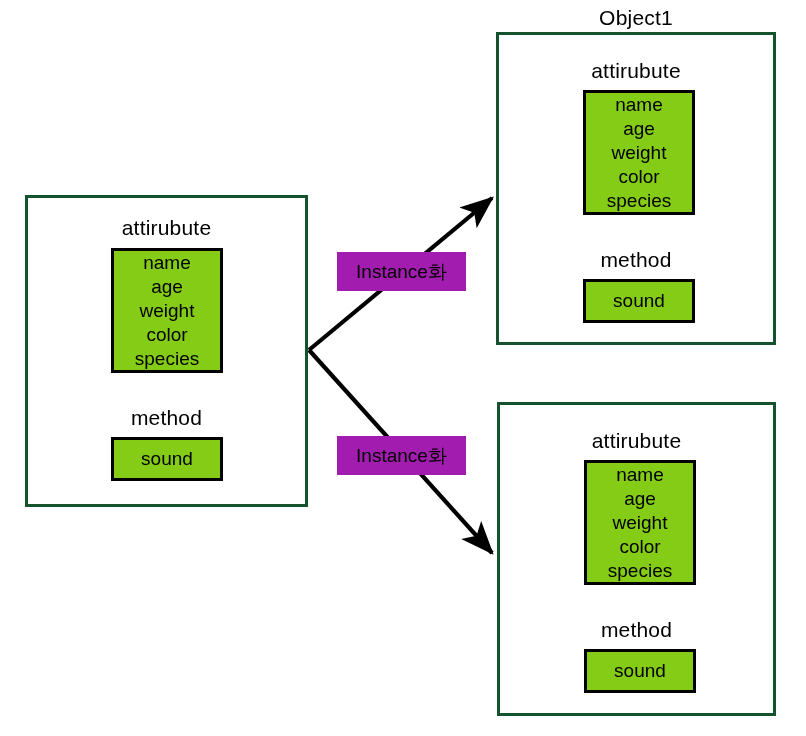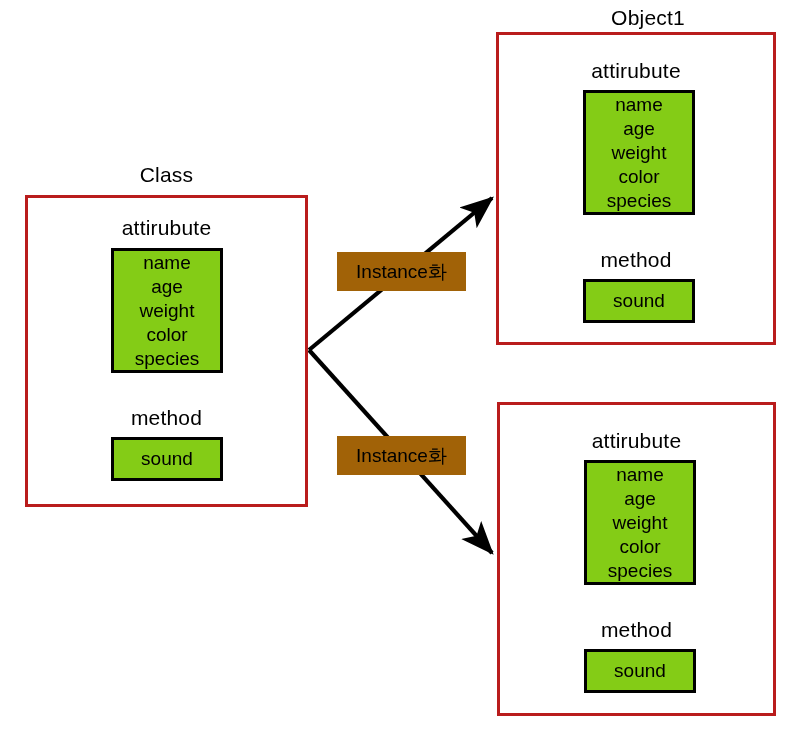--- a/index.html
+++ b/index.html
@@ -28,21 +28,21 @@
   .entity-title {
     position: absolute;
     text-align: center;
     font-size: 21px;
     line-height: 26px;
     letter-spacing: 0.2px;
     white-space: nowrap;
   }
   .entity-box {
     position: absolute;
-    border: 3px solid #b91c1c;
+    border: 3px solid #14532d;
     background: #ffffff;
     box-sizing: border-box;
   }
   .section-heading {
     position: absolute;
     width: 100%;
     text-align: center;
     font-size: 21px;
     line-height: 26px;
     letter-spacing: 0.2px;
@@ -60,21 +60,21 @@
   }
   .inner-box .row {
     font-size: 19px;
     line-height: 24px;
     text-align: center;
     white-space: nowrap;
   }
   
   .edge-label {
     position: absolute;
-    background: #a16207;
+    background: #a21caf;
     color: #000000;
     font-size: 19px;
     line-height: 20px;
     display: flex;
     align-items: center;
     justify-content: center;
     white-space: nowrap;
     box-sizing: border-box;
   }
 </style>
@@ -86,42 +86,41 @@
   <svg class="arrow-layer" viewBox="0 0 806 736" width="806" height="736">
     <defs>
       <marker id="arrowhead" markerWidth="9" markerHeight="9" refX="7.4" refY="3.2" orient="auto" markerUnits="strokeWidth">
         <path d="M 0 0 L 8 3.2 L 0 6.4 L 1.9 3.2 z" fill="#000000"></path>
       </marker>
     </defs>
     <line x1="309" y1="350" x2="492" y2="198" stroke="#000000" stroke-width="4.2" marker-end="url(#arrowhead)"></line>
     <line x1="309" y1="350" x2="492" y2="553" stroke="#000000" stroke-width="4.2" marker-end="url(#arrowhead)"></line>
   </svg>
 
-  <div class="entity-title" style="left:25px; top:162px; width:283px;">Class</div>
 
   <div class="entity-box" style="left:25px; top:195px; width:283px; height:312px;">
 
     <div class="section-heading" style="left:0; top:17px;">attirubute</div>
 
     <div class="inner-box" style="left:83px; top:50px; width:112px; height:125px;">
       <div class="row">name</div>
       <div class="row">age</div>
       <div class="row">weight</div>
       <div class="row">color</div>
       <div class="row">species</div>
     </div>
 
     <div class="section-heading" style="left:0; top:207px;">method</div>
 
     <div class="inner-box" style="left:83px; top:239px; width:112px; height:44px;">
       <div class="row">sound</div>
     </div>
   </div>
 
-  <div class="entity-title" style="left:508px; top:5px; width:280px;">Object1</div>
+  <div class="entity-title" style="left:496px; top:5px; width:280px;">Object1</div>
 
   <div class="entity-box" style="left:496px; top:32px; width:280px; height:313px;">
 
     <div class="section-heading" style="left:0; top:23px;">attirubute</div>
 
     <div class="inner-box" style="left:84px; top:55px; width:112px; height:125px;">
       <div class="row">name</div>
       <div class="row">age</div>
       <div class="row">weight</div>
       <div class="row">color</div>

